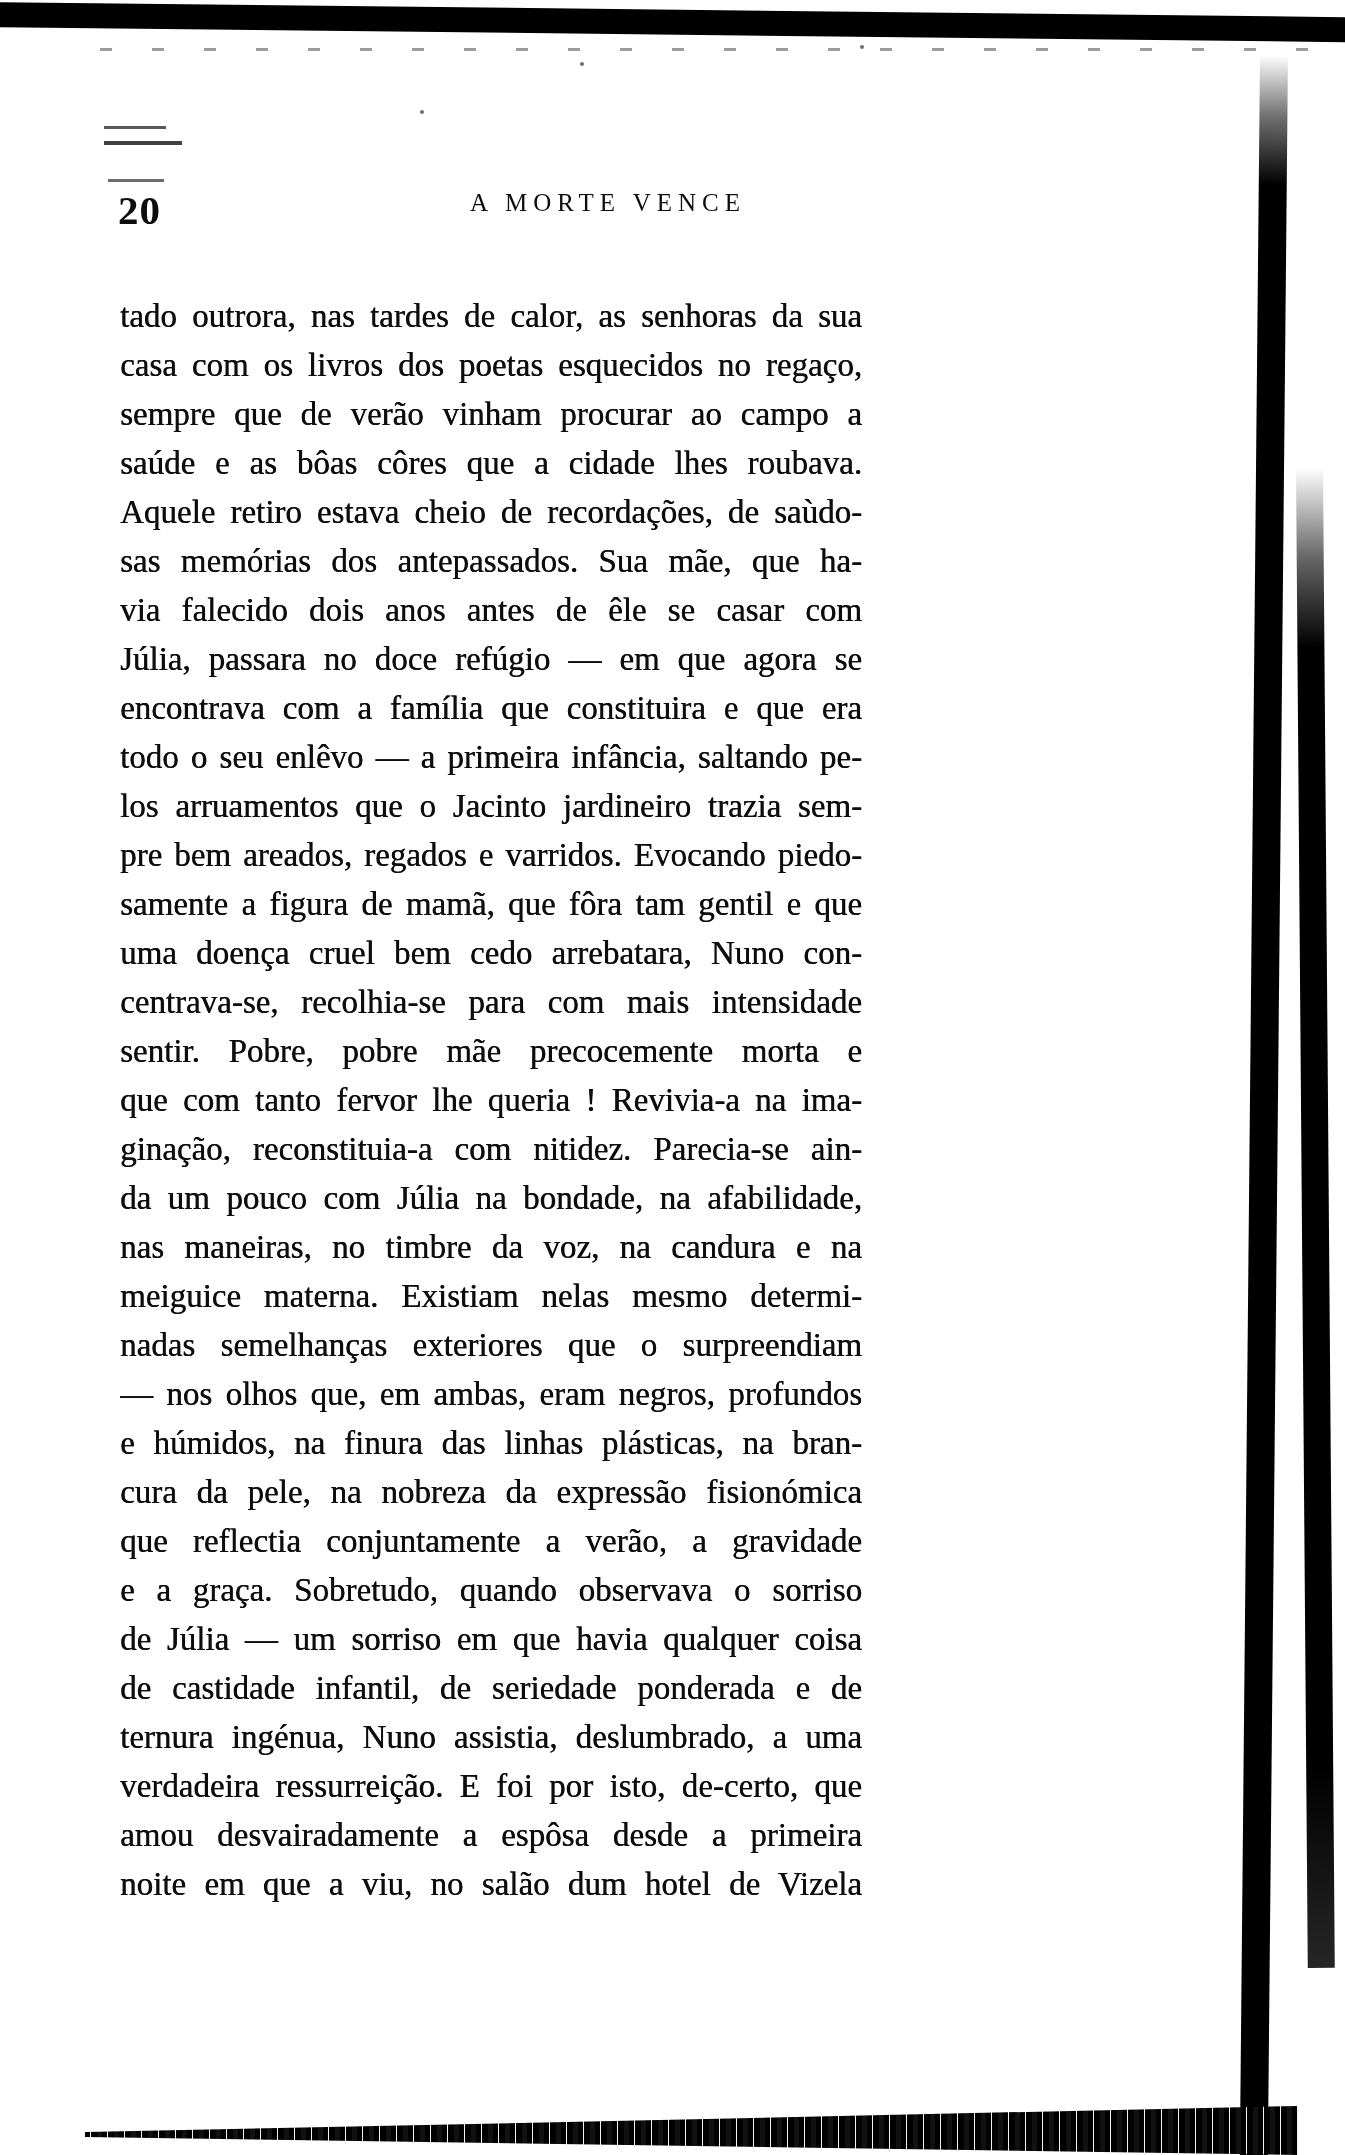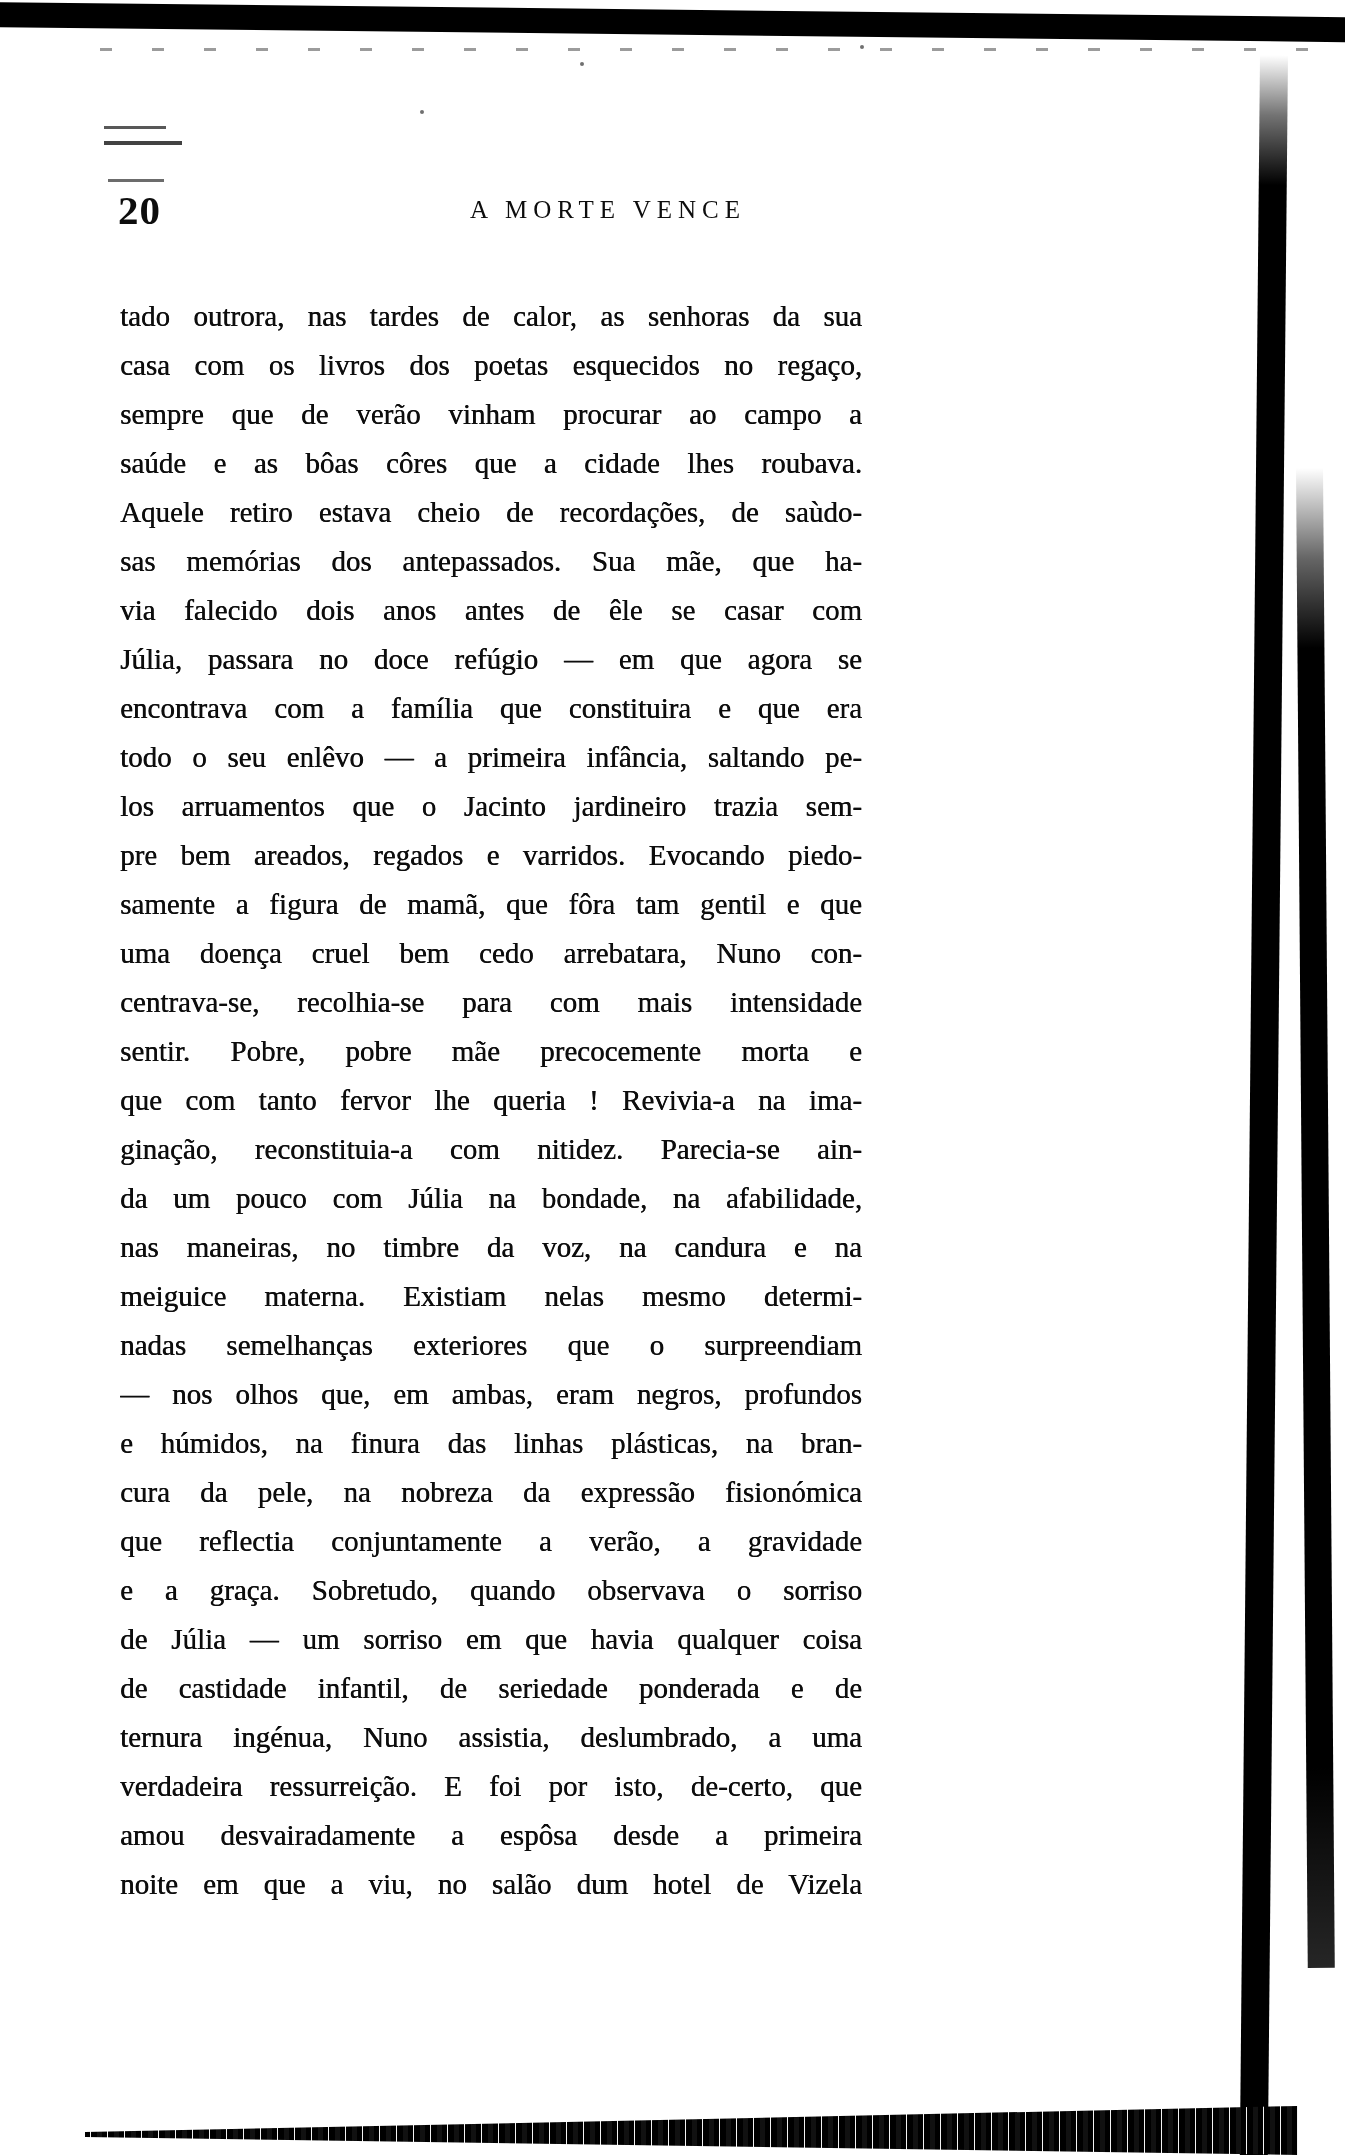--- a/index.html
+++ b/index.html
@@ -36,30 +36,29 @@
   
   .header-row { position: absolute; left: 0; top: 186px; width: 100%; height: 40px; }
   .pagenum {
     position: absolute; left: 118px; top: 0;
     font-size: 41px; font-weight: bold; letter-spacing: 1px;
   }
   .running-title {
     position: absolute; left: 470px; top: 3px;
     font-size: 25px; letter-spacing: 6px; font-weight: 500;
     white-space: nowrap;
-    margin-top: 7px;
   }
 
   
   .text-block {
     position: absolute; left: 120px; top: 292px; width: 742px;
   }
   .line {
     width: 742px; height: 49px; line-height: 49px;
-    font-size: 29px;
+    font-size: 33px;
     text-align: justify;
     text-align-last: justify;
     white-space: normal;
     overflow: hidden;
     text-shadow: 0.4px 0 0 currentColor;
   }
 
   
   .band-a {
     position: absolute; left: 1260px; top: 55px;

